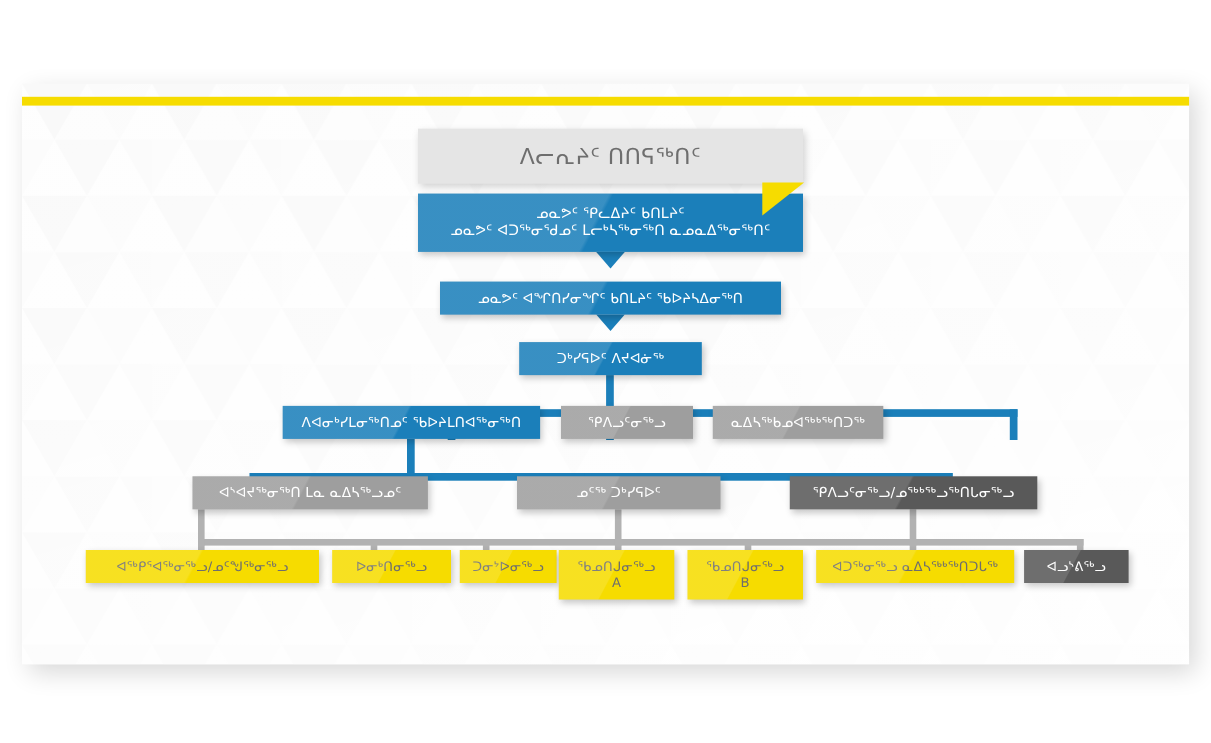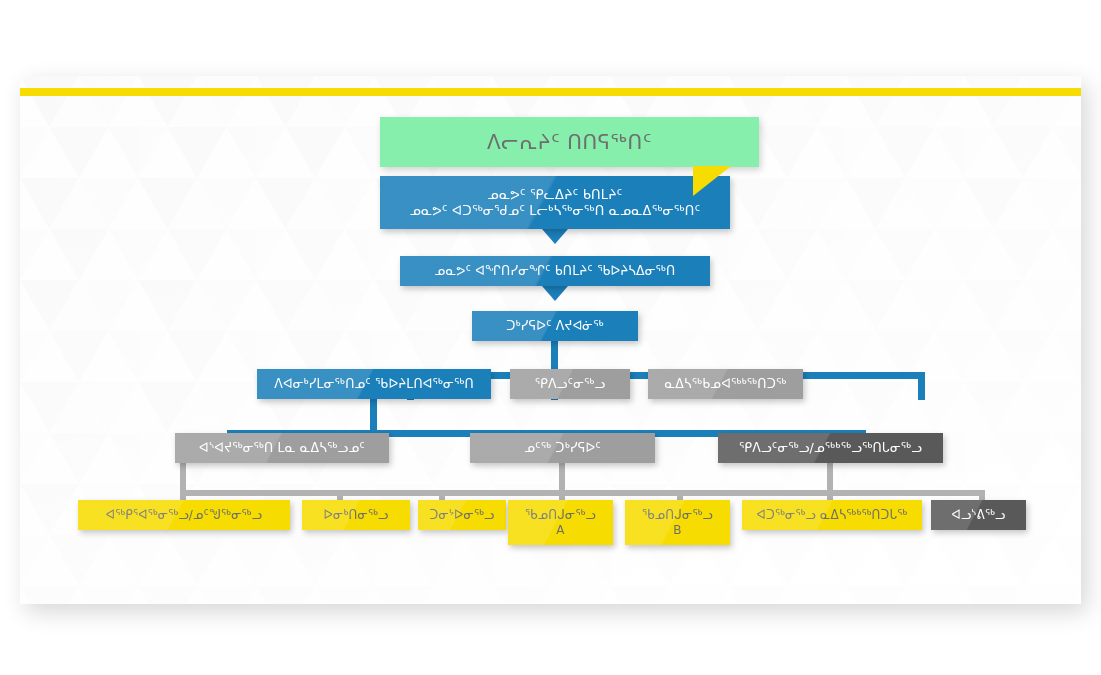--- a/index.html
+++ b/index.html
@@ -76,23 +76,23 @@
     left: 0; top: 0; right: 0; bottom: 0;
     background: linear-gradient(118deg, rgba(255,255,255,0.13) 0%, rgba(255,255,255,0.13) 46%, rgba(255,255,255,0.0) 47%);
     pointer-events: none;
   }
 
   
   #title-callout {
     position: absolute;
     left: 360px;
     top: 41px;
-    width: 379px;
+    width: 350px;
     height: 50px;
-    background: #86efac;
+    background: #e5e5e5;
     display: flex;
     align-items: center;
     justify-content: center;
     color: #6e6e6e;
     font-size: 20px;
     letter-spacing: .6px;
     box-shadow: 2px 3px 7px rgba(0,0,0,0.18);
     z-index: 4;
   }
   #title-tail {

